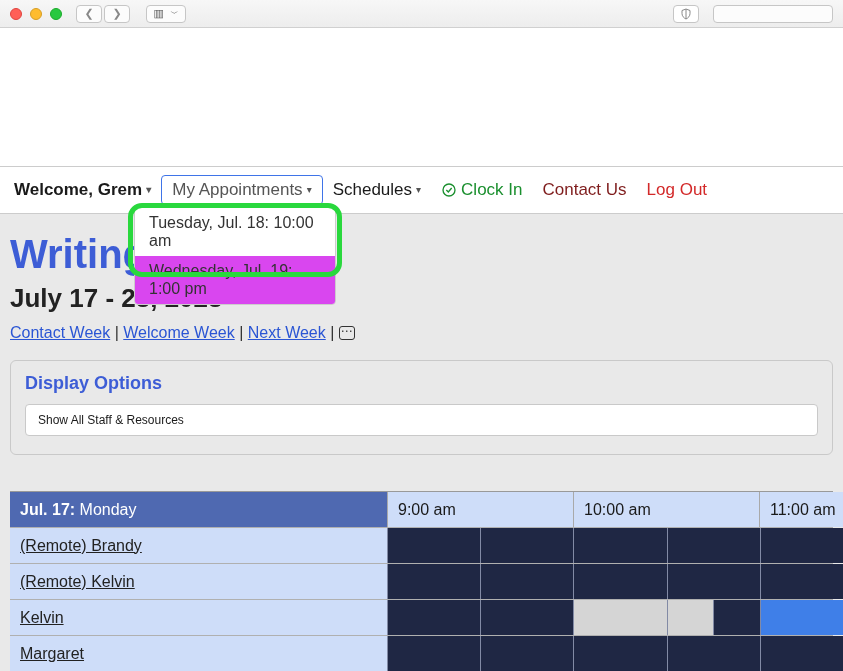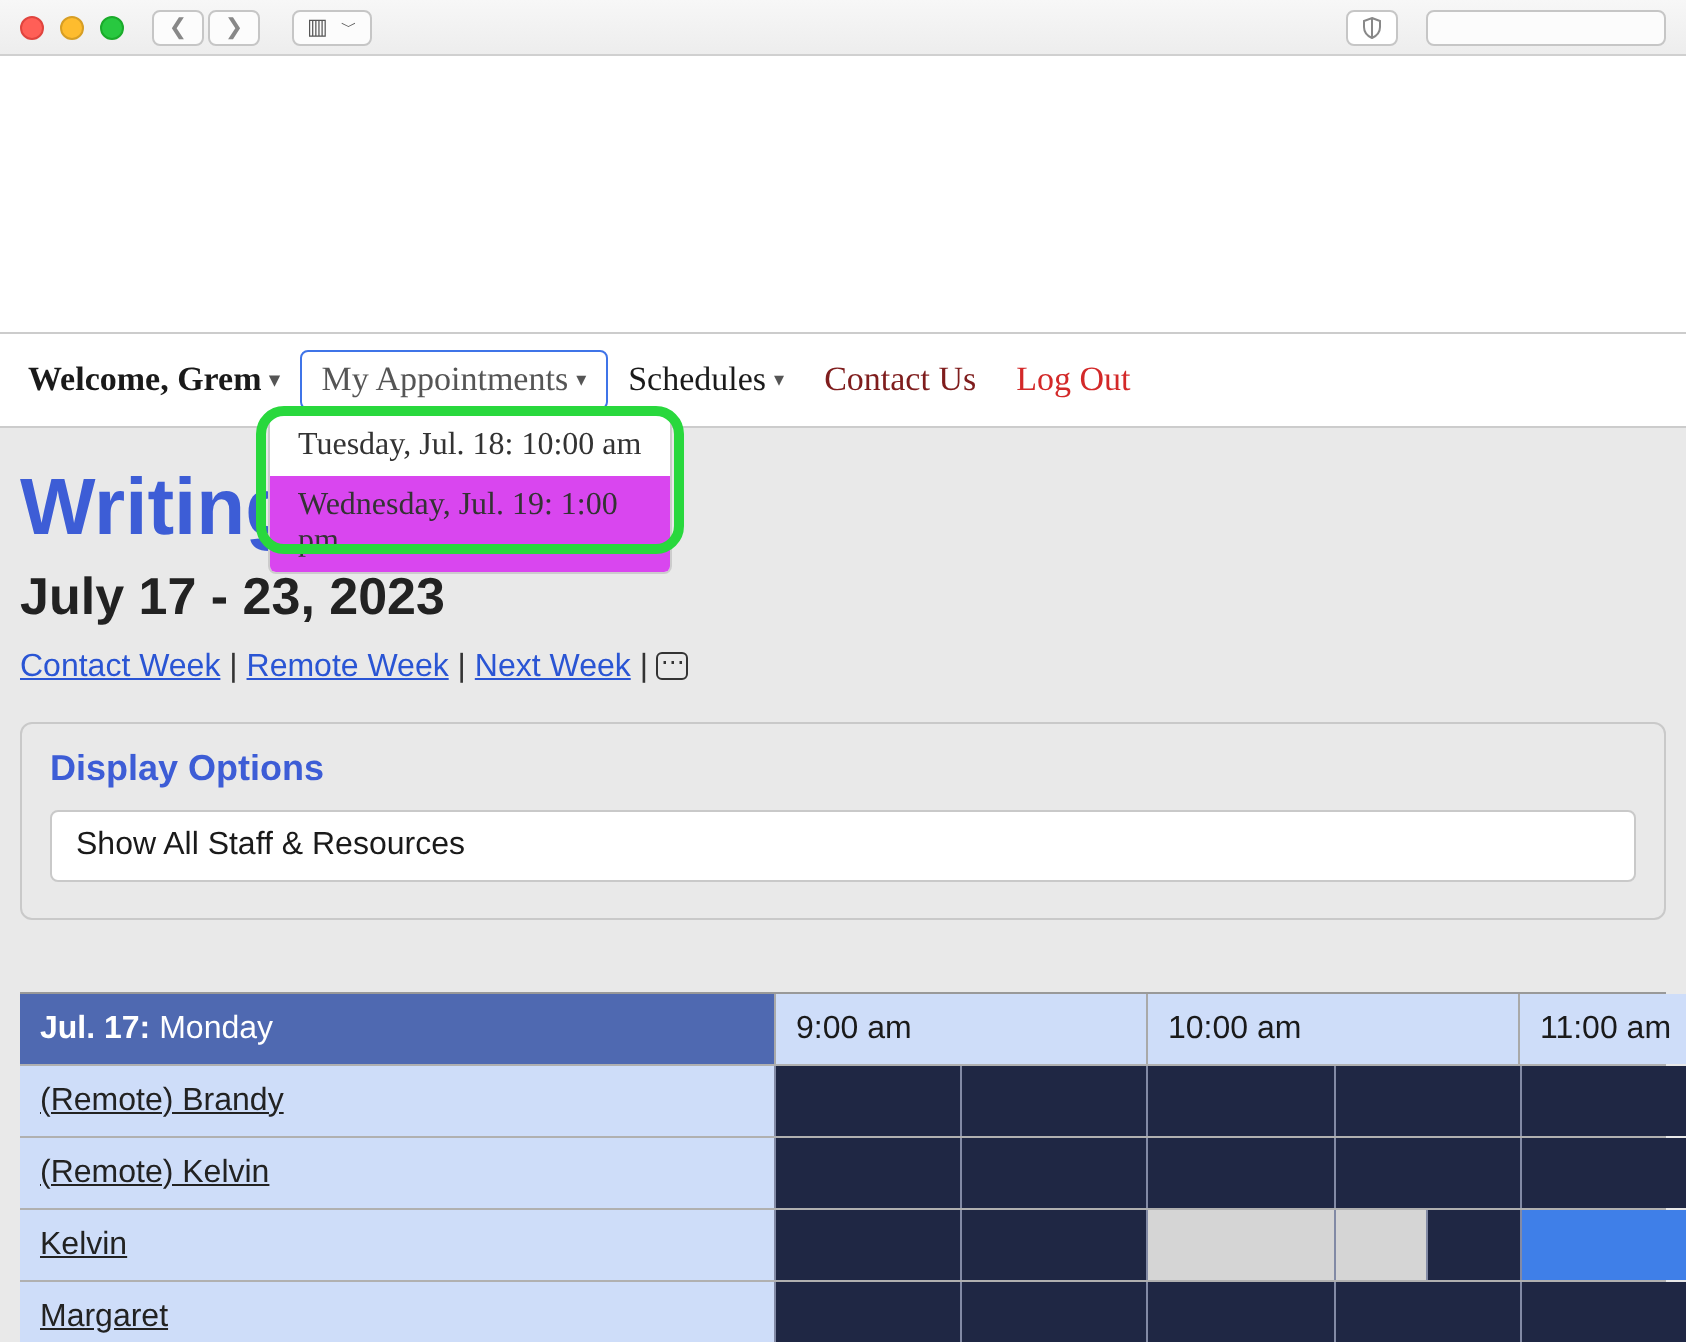--- a/index.html
+++ b/index.html
@@ -18,21 +18,21 @@
   .sidebartog { width:40px; height:18px; border:1px solid #c6c6c6; border-radius:4px; background:#fcfcfc; display:flex; align-items:center; justify-content:space-evenly; font-size:11px; color:#555; margin-left:8px; }
   .spacer { flex:1; }
   .shield { width:26px; height:18px; border:1px solid #c6c6c6; border-radius:4px; background:#fff; display:flex; align-items:center; justify-content:center; color:#777; }
   .addr { width:120px; height:18px; border:1px solid #c6c6c6; border-radius:4px; background:#fcfcfc; margin-left:6px; }
 
   
   .topgap { height: 138px; background: #fff; }
 
   
   .menubar-wrap { background:#fff; border-top:1px solid #ccc; border-bottom:1px solid #ccc; }
-  .menubar { display:flex; align-items:center; gap:0; padding:8px 6px 8px 4px; font-size:17px; position:relative;font-family:Liberation Serif, serif; }
+  .menubar { display:flex; align-items:center; gap:0; padding:8px 6px 8px 4px; font-size:17px; position:relative; }
   .menu-item { padding:4px 10px; cursor:pointer; white-space:nowrap; }
   .welcome { font-weight:700; }
   .caret { display:inline-block; margin-left:4px; font-size:10px; color:#555; position:relative; top:-2px; }
   .my-appts { border:1px solid #3f74e8; border-radius:4px; color:#555; padding:4px 10px; }
   .clockin { color:#1a8f2e; display:flex; align-items:center; gap:4px; }
   .clockin svg { width:16px; height:16px; }
   .contact { color:#7f1d1d; }
   .logout { color:#d32929; }
 
   
@@ -48,21 +48,21 @@
   .pgtitle { font-size:40px; font-weight:700; color:#3d5dd6; margin:18px 0 2px 0; }
   .daterange { font-size:26px; font-weight:700; color:#222; margin:6px 0 10px 0; }
   .weeknav { font-size:16px; color:#333; margin-bottom:18px; }
   .weeknav a { color:#2a55d4; text-decoration:underline; }
   .calicon { display:inline-block; border:1.5px solid #333; border-radius:3px; width:16px; height:14px; position:relative; top:2px; }
   .calicon::after { content:"⋯"; position:absolute; left:1px; top:-3px; font-size:12px; }
 
   
   .card { border:1px solid #c9c9c9; border-radius:6px; background:transparent; padding:12px 14px 18px 14px; }
   .card-title { color:#3d5dd6; font-size:18px; font-weight:600; margin-bottom:10px; }
-  .select-box { background:#fff; border:1px solid #c9c9c9; border-radius:4px; padding:8px 12px; font-size:16px; }
+  .select-box { background:#fff; border:1px solid #c9c9c9; border-radius:4px; padding:8px 12px; font-size:12px; }
 
   
   .grid { margin-top:36px; border-top:1px solid #999; }
   .row { display:flex; border-bottom:1px solid #b0b0b0; height:36px; align-items:stretch; }
   .cell-name { width:377px; flex:0 0 377px; padding:0 10px; display:flex; align-items:center; font-size:16px; }
   .cell-name a { color:#222; text-decoration:underline; }
   .cell-time { border-left:1px solid #a9a9a9; flex:0 0 186px; padding:12px 10px; display:flex; align-items:center; font-size:16px; }
   .cell-time.last { flex:0 0 94px; }
 
   
@@ -114,20 +114,27 @@
   <div class="menubar">
     <div class="menu-item welcome">
       <span>Welcome, Grem</span><span class="caret">▾</span>
     </div>
     <div class="menu-item my-appts">
       <span>My Appointments</span><span class="caret">▾</span>
     </div>
     <div class="menu-item">
       <span>Schedules</span><span class="caret">▾</span>
     </div>
+    <div class="menu-item clockin">
+      <svg viewBox="0 0 24 24">
+          <circle cx="12" cy="12" r="9" fill="none" stroke="#1a8f2e" stroke-width="2"></circle>
+          <path d="M8 12l3 3 5-6" fill="none" stroke="#1a8f2e" stroke-width="2"></path>
+        </svg>
+      <span>Clock In</span>
+    </div>
     <div class="menu-item contact">
       <span>Contact Us</span>
     </div>
     <div class="menu-item logout">
       <span>Log Out</span>
     </div>
 
     <div class="dropdown">
       <div class="dropdown-item">Tuesday, Jul. 18: 10:00 am</div>
       <div class="dropdown-item hov">Wednesday, Jul. 19: 1:00 pm</div>
@@ -135,21 +142,21 @@
     <div class="green-ring"></div>
   </div>
 </div>
 
 <div class="page">
   <div class="pgtitle">Writing</div>
   <div class="daterange">July 17 - 23, 2023</div>
   <div class="weeknav">
     <a href="#">Contact Week</a>
     <span> | </span>
-    <a href="#">Remote Week</a>
+    <a href="#">Welcome Week</a>
     <span> | </span>
     <a href="#">Next Week</a>
     <span> | </span>
     <span class="calicon"></span>
   </div>
 
   <div class="card">
     <div class="card-title">Display Options</div>
     <div class="select-box">Show All Staff &amp; Resources</div>
   </div>

